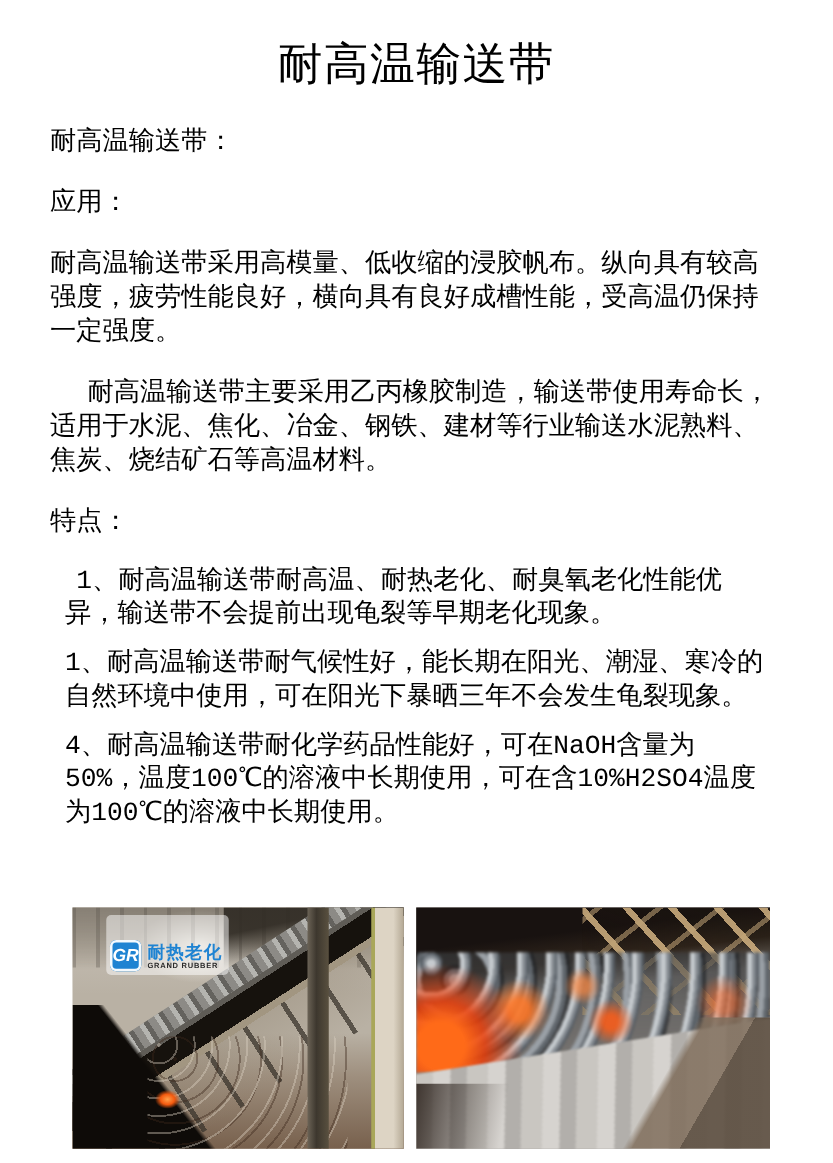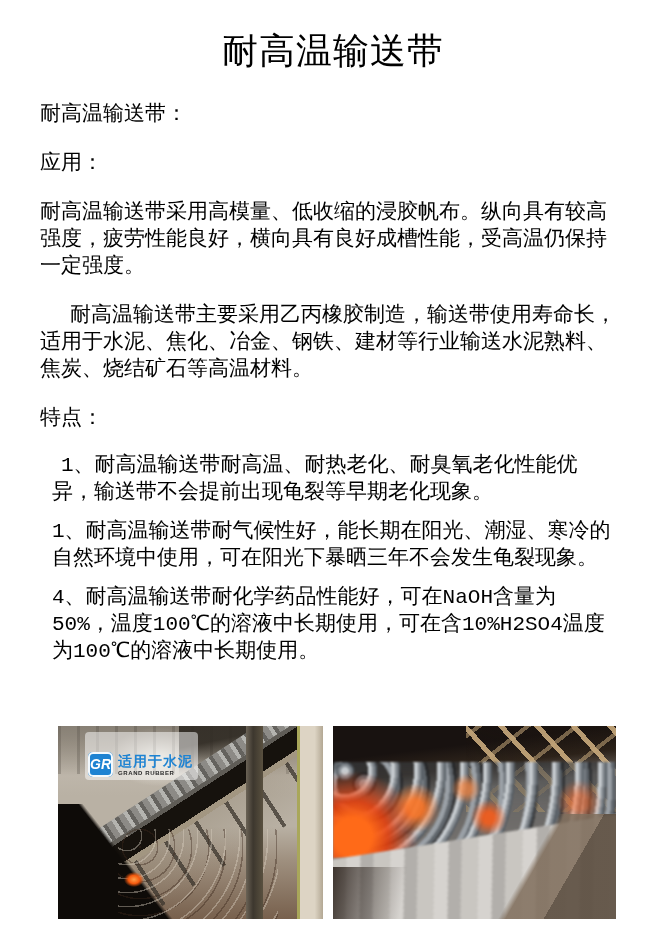--- a/index.html
+++ b/index.html
@@ -186,21 +186,21 @@
       <div class="layer l-belt-legs"></div>
       <div class="layer l-belt"></div>
       <div class="layer l-darkcorner"></div>
       <div class="layer l-ground-speckle"></div>
       <div class="layer l-column"></div>
       <div class="layer l-pillar"></div>
       <div class="layer l-glow"></div>
       <div class="logo">
         <div class="logo-mark">GR</div>
         <div class="logo-text">
-          <div class="logo-cn">适用于水泥</div>
+          <div class="logo-cn">耐热老化</div>
           <div class="logo-en">GRAND RUBBER</div>
         </div>
       </div>
     </div>
 
     <div class="photo photo-right">
       <div class="layer r-topbelt"></div>
       <div class="layer r-lattice"></div>
       <div class="layer r-slag"></div>
       <div class="layer r-lowerbelt"></div>

